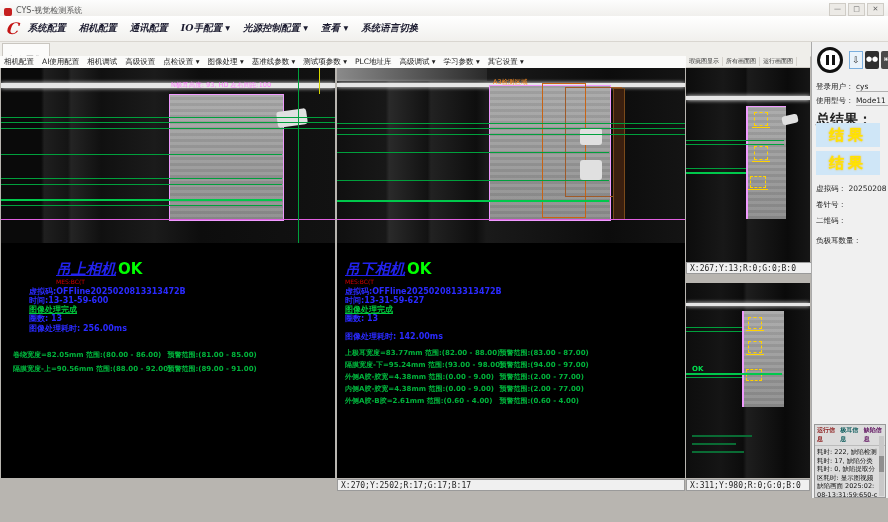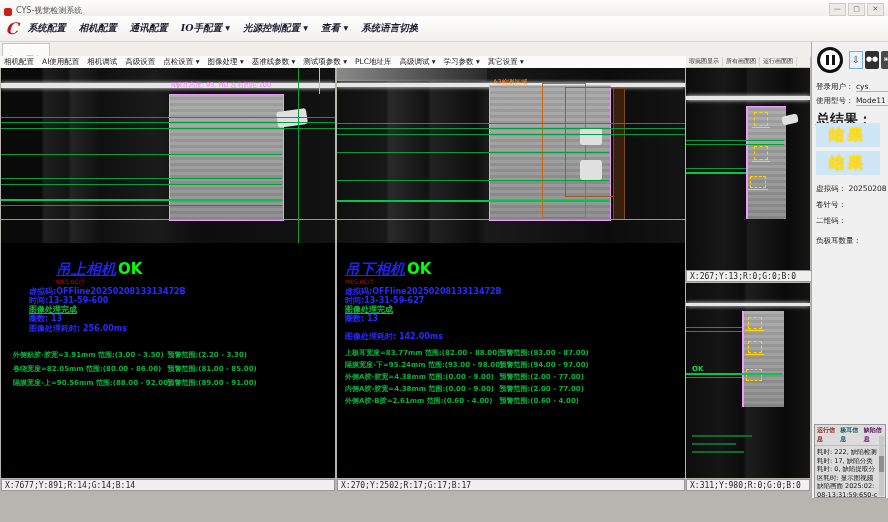--- a/index.html
+++ b/index.html
@@ -162,38 +162,33 @@
       <span>吊上相机</span><span class="ov-ok">OK</span>
     </div>
     <div class="ov-mes" style="left:55px;top:210px;">MES:BC(T</div>
     <div class="ov-blue" style="left:28px;top:218px;">虚拟码:OFFline2025020813313472B</div>
     <div class="ov-blue" style="left:28px;top:227px;">时间:13-31-59-600</div>
     <div class="ov-green" style="left:28px;top:236px;">图像处理完成</div>
     <div class="ov-blue" style="left:28px;top:245px;">圈数: 13</div>
     <div class="ov-blue" style="left:28px;top:255px;">图像处理耗时: 256.00ms</div>
     <div class="meas" style="left:12px;top:280px;">
 
-        <div class="meas-row">
-          <span class="mcol1">外侧贴胶-胶宽=3.91mm 范围:(3.00 - 3.50)</span>
-          <span class="mcol2">预警范围:(2.20 - 3.30)</span>
-        </div>
 
 
         <div class="meas-row">
           <span class="mcol1">卷绕宽度=82.05mm 范围:(80.00 - 86.00)</span>
           <span class="mcol2">预警范围:(81.00 - 85.00)</span>
         </div>
 
         <div class="meas-row">
           <span class="mcol1">隔膜宽度-上=90.56mm 范围:(88.00 - 92.00)</span>
           <span class="mcol2">预警范围:(89.00 - 91.00)</span>
         </div>
       </div>
   </div>
-  <div class="viewstatus" style="left:1px;top:479px;width:334px;">X:7677;Y:891;R:14;G:14;B:14</div>
 
   <div class="view" id="view-mid">
     <div class="machine" style="width:348px;background:linear-gradient(90deg,#101010 0%,#181818 14%,#2a2a2a 15%,#121212 26%,#222 27%,#0e0e0e 40%,#1a1a1a 43%,#0c0c0c 78%,#141414 100%);"></div>
     <div style="position:absolute;left:0;top:0;width:150px;height:13px;background:linear-gradient(90deg,#8a8a8a,#2a2a2a);"></div>
     <div class="band" style="left:0;top:15px;width:348px;height:4px;"></div>
     <div class="cell" style="left:152px;top:17px;width:120px;height:134px;">
         <div class="cell-tex"></div>
       </div>
     <div style="position:absolute;left:205px;top:15px;width:42px;height:133px;border:1px solid #c86414;"></div>
     <div style="position:absolute;left:228px;top:19px;width:55px;height:108px;border:1px solid #a05a28;"></div>
@@ -260,21 +255,21 @@
     <div class="ybox" style="left:64px;top:108px;width:14px;height:10px;"></div>
     <div class="ymark" style="left:66px;top:59px;width:18px;"></div>
     <div class="ymark" style="left:66px;top:93px;width:18px;"></div>
     <div class="ymark" style="left:62px;top:121px;width:20px;"></div>
     <div class="gline" style="left:0;top:72px;width:98px;"></div>
     <div class="gline" style="left:0;top:76px;width:98px;"></div>
     <div class="gline" style="left:0;top:100px;width:60px;"></div>
     <div class="gline2" style="left:0;top:104px;width:60px;"></div>
     <div class="blob" style="left:96px;top:47px;width:16px;height:9px;transform:rotate(-12deg);"></div>
   </div>
-  <div class="viewstatus" style="left:686px;top:270px;width:128px;">X:267;Y:13;R:0;G:0;B:0</div>
+  <div class="viewstatus" style="left:686px;top:262px;width:128px;">X:267;Y:13;R:0;G:0;B:0</div>
 
   <div class="view" id="thumb-bottom">
     <div class="machine" style="width:124px;height:195px;background:linear-gradient(90deg,#0d0d0d 0%,#151515 28%,#0c0c0c 46%,#1e1e1e 49%,#0a0a0a 80%,#141414 100%);"></div>
     <div class="band" style="left:0;top:20px;width:124px;height:3px;"></div>
     <div class="cell" style="left:56px;top:28px;width:40px;height:96px;border:none;border-left:2px solid #f09aff;">
         <div class="cell-tex"></div>
       </div>
     <div class="ybox" style="left:62px;top:34px;width:12px;height:10px;"></div>
     <div class="ybox" style="left:62px;top:58px;width:12px;height:10px;"></div>
     <div class="ybox" style="left:60px;top:86px;width:14px;height:10px;"></div>

